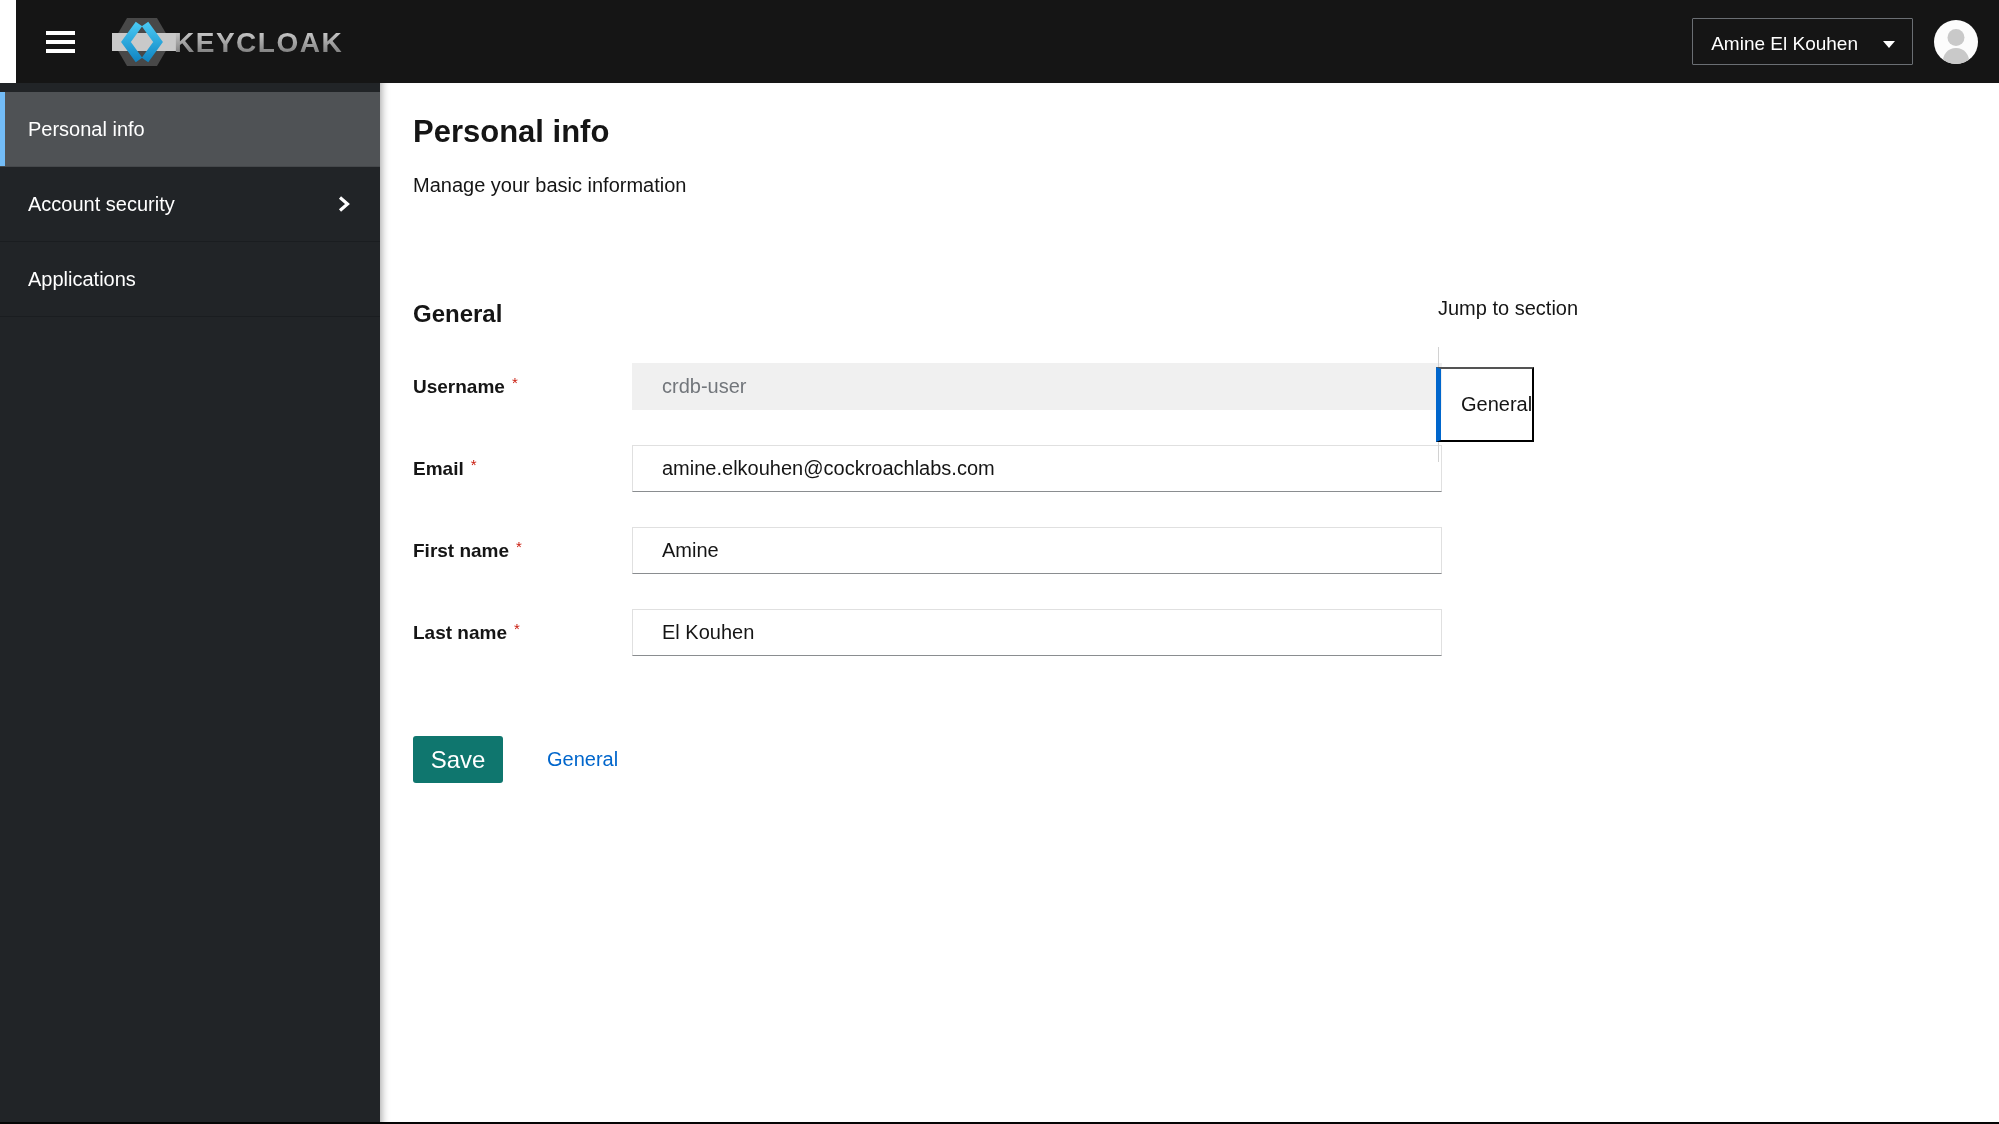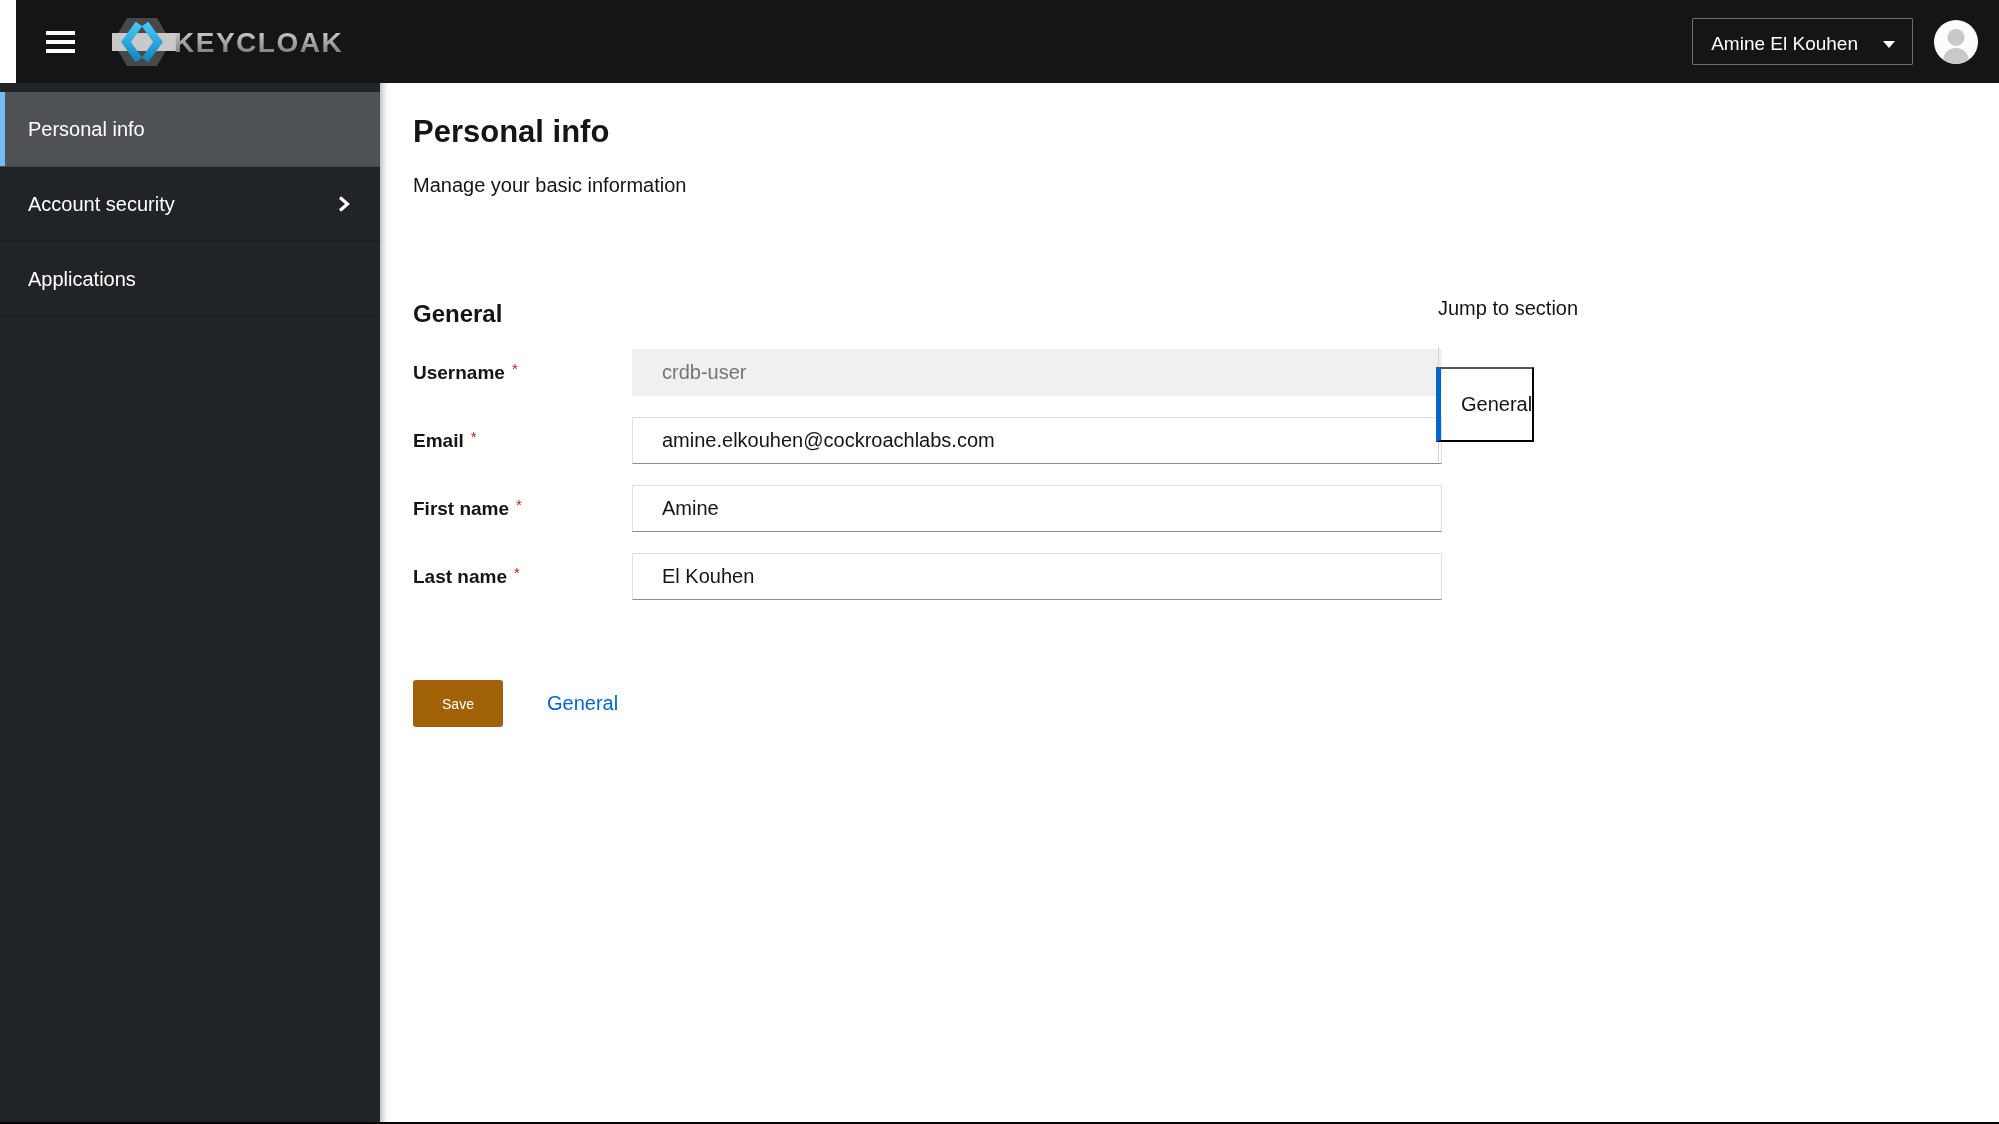--- a/index.html
+++ b/index.html
@@ -24,27 +24,27 @@
 
   
   .content { position:absolute; top:83px; left:380px; right:0; bottom:0; background:#fff; box-shadow: inset 8px 0 8px -7px rgba(3,3,3,0.4); }
   .page-header { position:absolute; left:33px; top:31px; }
   .page-title { font-size:31px; line-height:36px; font-weight:700; color:#151515; }
   .page-subtitle { margin-top:24px; font-size:20px; line-height:23px; color:#151515; }
 
   .form-section { position:absolute; left:33px; top:216px; }
   .section-title { font-size:24px; line-height:29px; font-weight:700; color:#151515; }
   .form-rows { margin-top:2px; }
-  .form-row { display:flex; margin-top:21px; height:47px; }
+  .form-row { display:flex; margin-top:35px; height:47px; }
   .form-label { width:219px; display:flex; align-items:center; font-size:19px; font-weight:700; color:#151515; }
   .req { color:#c9190b; font-size:15px; margin-left:7px; margin-top:-9px; font-weight:400; }
   .text-input { width:810px; height:47px; border:1px solid #e0e0e0; border-bottom:1px solid #8a8d90; padding:0 29px; font-size:20px; color:#151515; background:#fff; outline:none; }
   .text-input:disabled { background:#f0f0f0; border-color:#f0f0f0; color:#72767b; }
   .form-actions { margin-top:80px; display:flex; align-items:center; }
-  .save-btn { width:90px; height:47px; background:#a16207; color:#fff; border:none; border-radius:3px; font-size:14px; cursor:pointer; }
+  .save-btn { width:90px; height:47px; background:#0f766e; color:#fff; border:none; border-radius:3px; font-size:24px; cursor:pointer; }
   .cancel-link { margin-left:44px; color:#0066cc; font-size:20px; text-decoration:none; cursor:pointer; background:none; border:none; }
 
   
   .jump { position:absolute; left:1058px; top:214px; width:320px; }
   .jump-title { font-size:20px; line-height:23px; color:#151515; }
   .jump-list { position:relative; margin-top:27px; height:115px; }
   .jump-list::before { content:""; position:absolute; left:0; top:0; width:1px; height:115px; background:#d2d2d2; }
   .jump-item { position:absolute; left:-2px; top:20px; height:75px; display:flex; align-items:center; padding-left:20px; border-left:5px solid #0066cc; font-size:20px; color:#151515; cursor:pointer; background:none; }
 
   .bottom-edge { position:absolute; left:0; right:0; bottom:0; height:2px; background:#050505; z-index:20; }

